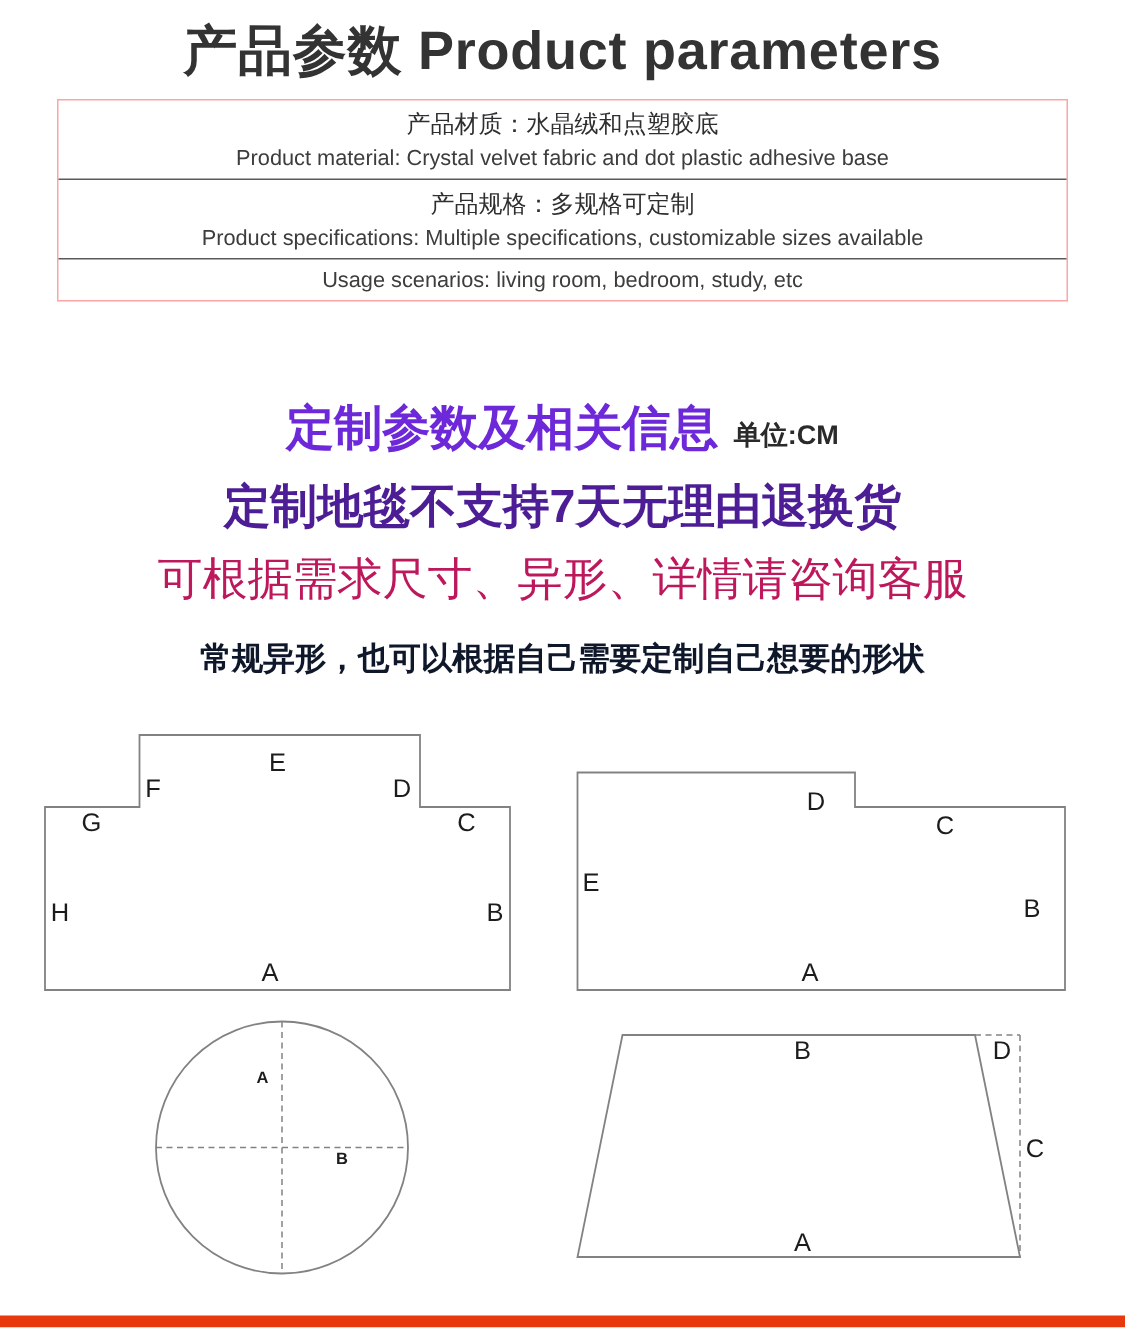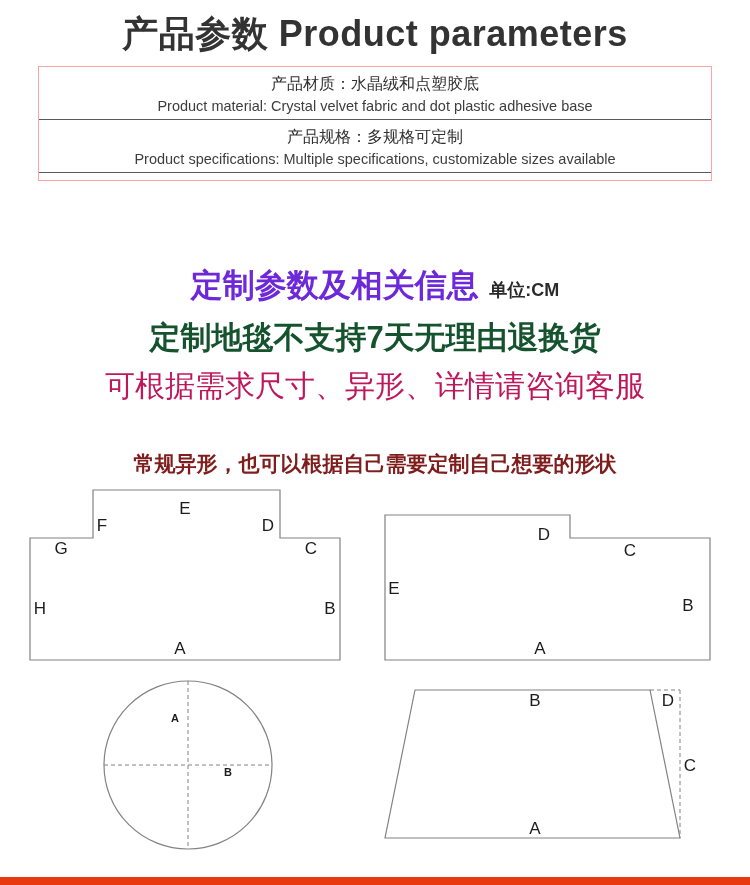--- a/index.html
+++ b/index.html
@@ -19,29 +19,29 @@
   }
   .spec-row { border-bottom:1px solid #5a5a5a; text-align:center; padding:4px 8px 3px; }
   .spec-row:last-child { border-bottom:none; }
   .spec-zh { font-size:16px; color:#2f2f2f; line-height:25px; }
   .spec-en { font-size:14.5px; color:#3d3d3d; line-height:20px; }
   .custom-heading { position:absolute; top:264px; left:0; width:100%; text-align:center; }
   .custom-heading .zh { font-size:32px; font-weight:bold; color:#6d28d9; }
   .custom-heading .unit { font-size:18px; font-weight:bold; color:#2a2a2a; margin-left:6px; }
   .warning-line {
     position:absolute; top:317px; left:0; width:100%;
-    text-align:center; font-size:31px; font-weight:bold; color:#14532d;
+    text-align:center; font-size:31px; font-weight:bold; color:#4c1d95;
   }
   .note-line {
     position:absolute; top:366px; left:0; width:100%;
     text-align:center; font-size:30px; font-weight:normal; color:#be185d;
   }
   .subnote-line {
     position:absolute; top:425px; left:0; width:100%;
-    text-align:center; font-size:21px; font-weight:bold; color:#7f1d1d;margin-top:25px;
+    text-align:center; font-size:21px; font-weight:bold; color:#0f172a;
   }
   .diagrams { position:absolute; top:486px; left:0; width:750px; height:384px; }
   .diagrams svg { position:absolute; overflow:visible; }
   .shape { fill:none; stroke:#828282; stroke-width:1.2; }
   .dashed { fill:none; stroke:#828282; stroke-width:1; stroke-dasharray:4 3; }
   .lbl { font-family:"Liberation Sans", sans-serif; font-size:17px; fill:#1c1c1c; text-anchor:middle; }
   .lbl-sm { font-family:"Liberation Sans", sans-serif; font-size:11px; fill:#1c1c1c; text-anchor:middle; font-weight:bold; }
   .footer-bar { position:absolute; left:0; bottom:0; width:100%; height:8px; background:#e8380d; }
 </style>
 </head>
@@ -52,20 +52,21 @@
 <div class="spec-table">
   <div class="spec-row">
     <div class="spec-zh">产品材质：水晶绒和点塑胶底</div>
     <div class="spec-en">Product material: Crystal velvet fabric and dot plastic adhesive base</div>
   </div>
   <div class="spec-row">
     <div class="spec-zh">产品规格：多规格可定制</div>
     <div class="spec-en">Product specifications: Multiple specifications, customizable sizes available</div>
   </div>
   <div class="spec-row">
+    <div class="spec-en">Usage scenarios: living room, bedroom, study, etc</div>
   </div>
 </div>
 
 <div class="custom-heading">
   <span class="zh">定制参数及相关信息</span>
   <span class="unit">单位:CM</span>
 </div>
 
 <div class="warning-line">定制地毯不支持7天无理由退换货</div>
 

